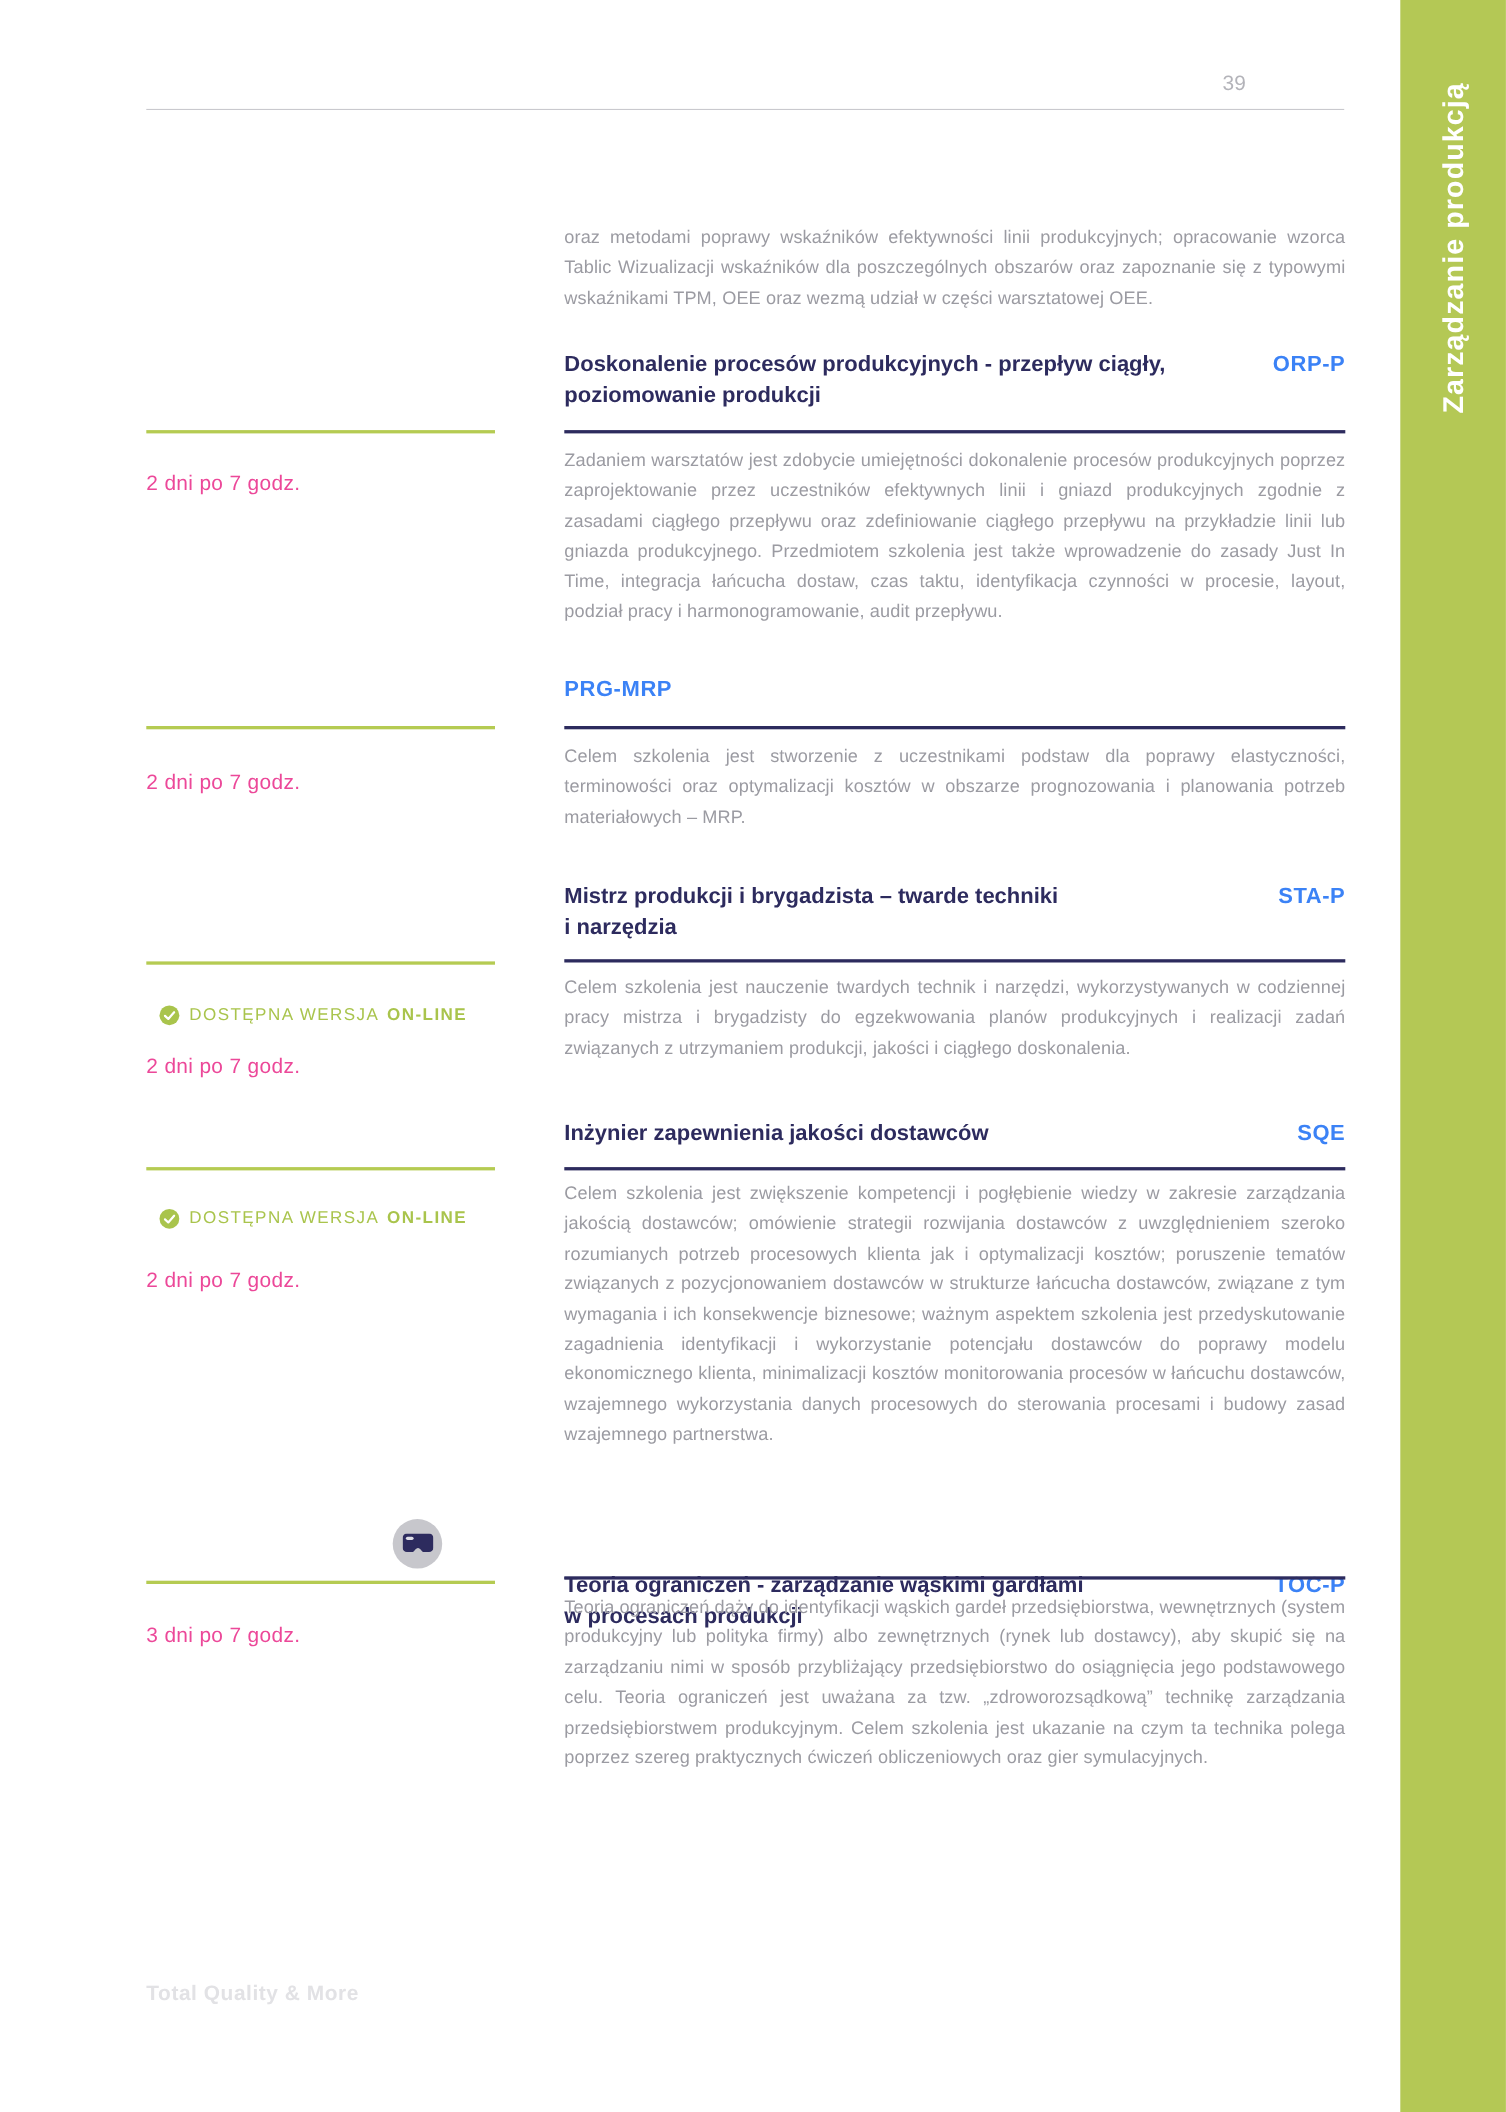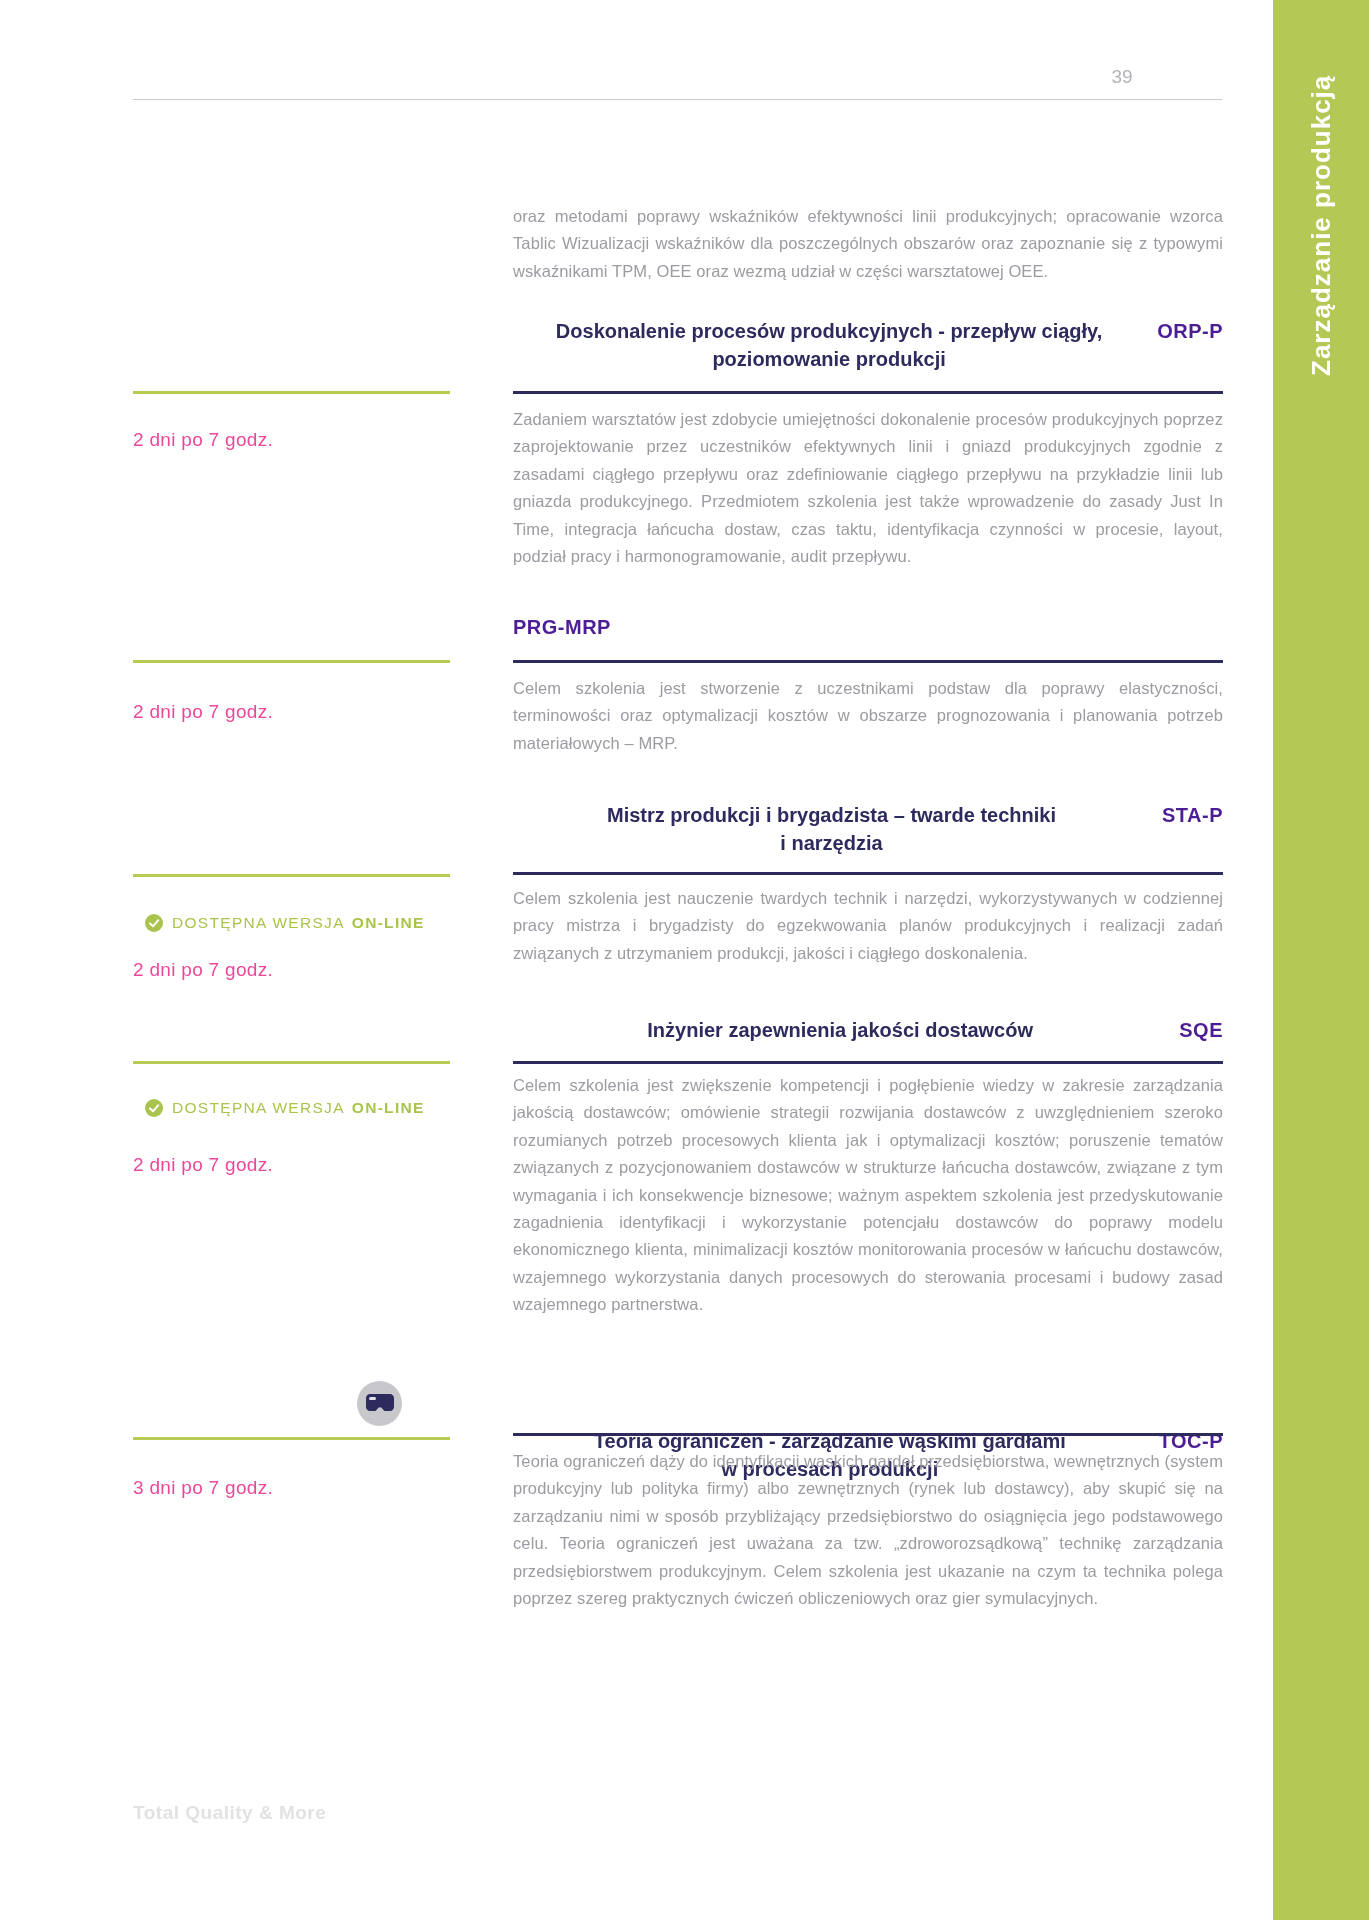--- a/index.html
+++ b/index.html
@@ -21,23 +21,23 @@
   
   .para{position:absolute;left:513px;width:710px;margin:0;
         font-size:16.5px;line-height:27.4px;color:#9b9ba2;
         text-align:justify;letter-spacing:0.1px;}
   .intro{top:203px;}
   .p1{top:406px}.p2{top:675px}.p3{top:885px}.p4{top:1072px}.p5{top:1448px}
 
   
   .h{position:absolute;left:513px;width:710px;display:flex;align-items:flex-start;}
   .h .title{flex:1 1 auto;margin:0;font-size:20px;line-height:28px;font-weight:bold;
-            color:#2d2b5e;white-space:pre-line;padding-right:12px;text-align:center;}
+            color:#2d2b5e;white-space:pre-line;padding-right:12px;}
   .h .code{flex:0 0 auto;font-size:20px;line-height:28px;font-weight:bold;
-           color:#4c1d95;letter-spacing:0.5px;}
+           color:#3b82f6;letter-spacing:0.5px;}
   .h1{top:317px}.h2{top:613px}.h3{top:801px}.h4{top:1016px}.h5{top:1427px}
 
   .rule{position:absolute;left:513px;width:710px;height:3px;background:#2d2b5e;}
   .r1{top:391px}.r2{top:660px}.r3{top:872px}.r4{top:1061px}.r5{top:1433px}
 
   
   .gline{position:absolute;left:133px;width:317px;height:3px;background:#b5cb52;}
   .g1{top:391px}.g2{top:660px}.g3{top:874px}.g4{top:1061px}.g5{top:1437px}
 
   .duration{position:absolute;left:133px;font-size:19px;color:#ec4899;letter-spacing:0.3px;}

